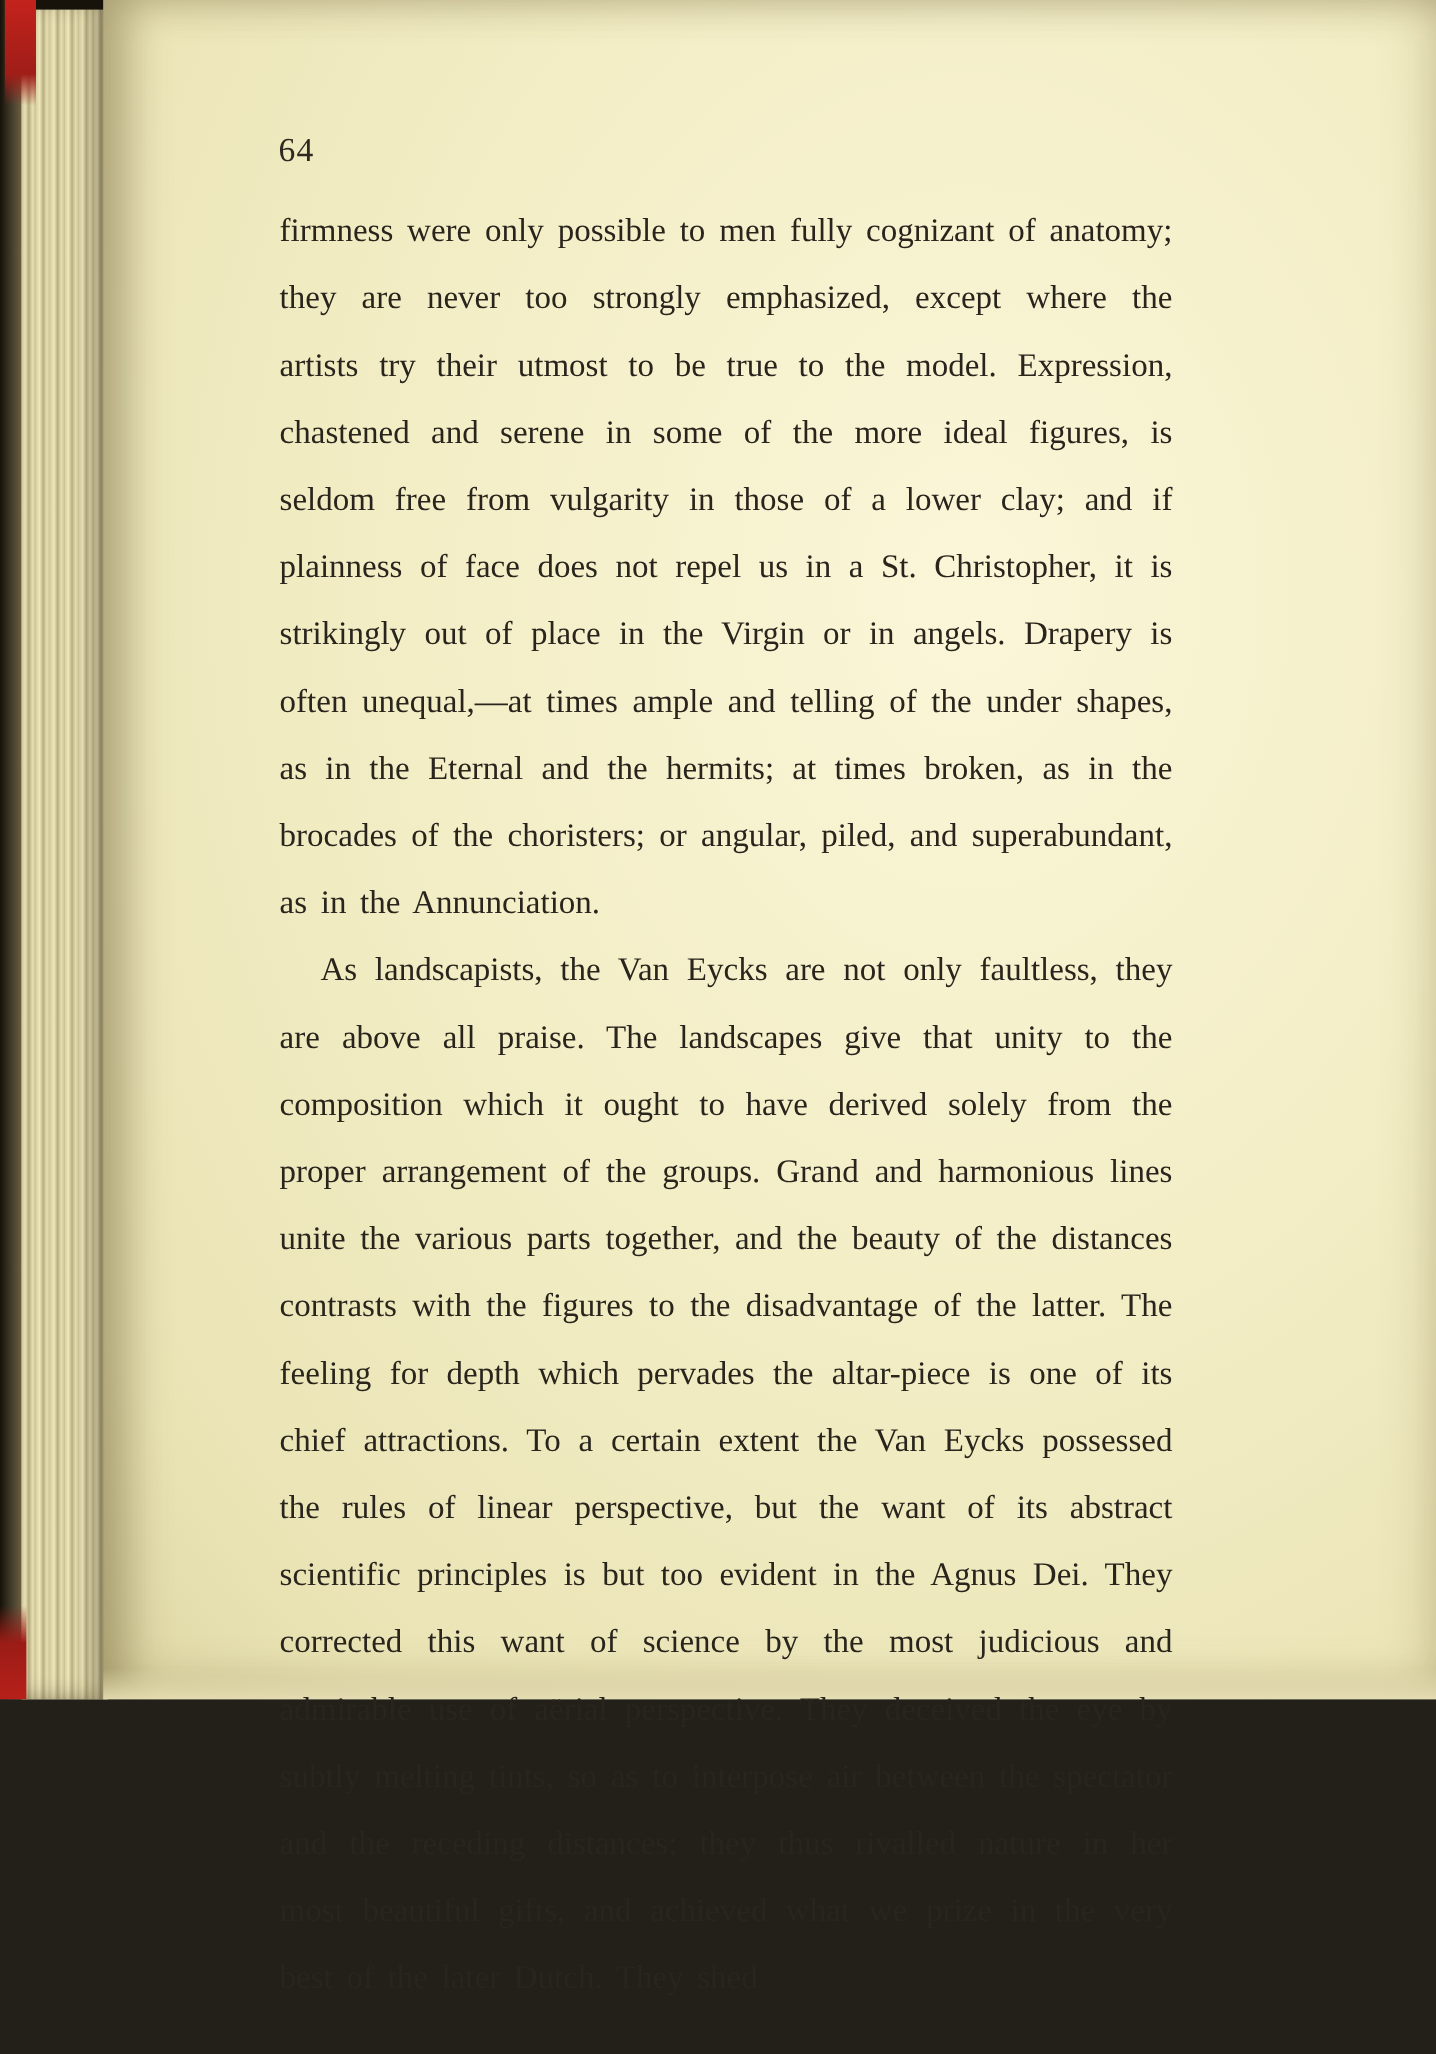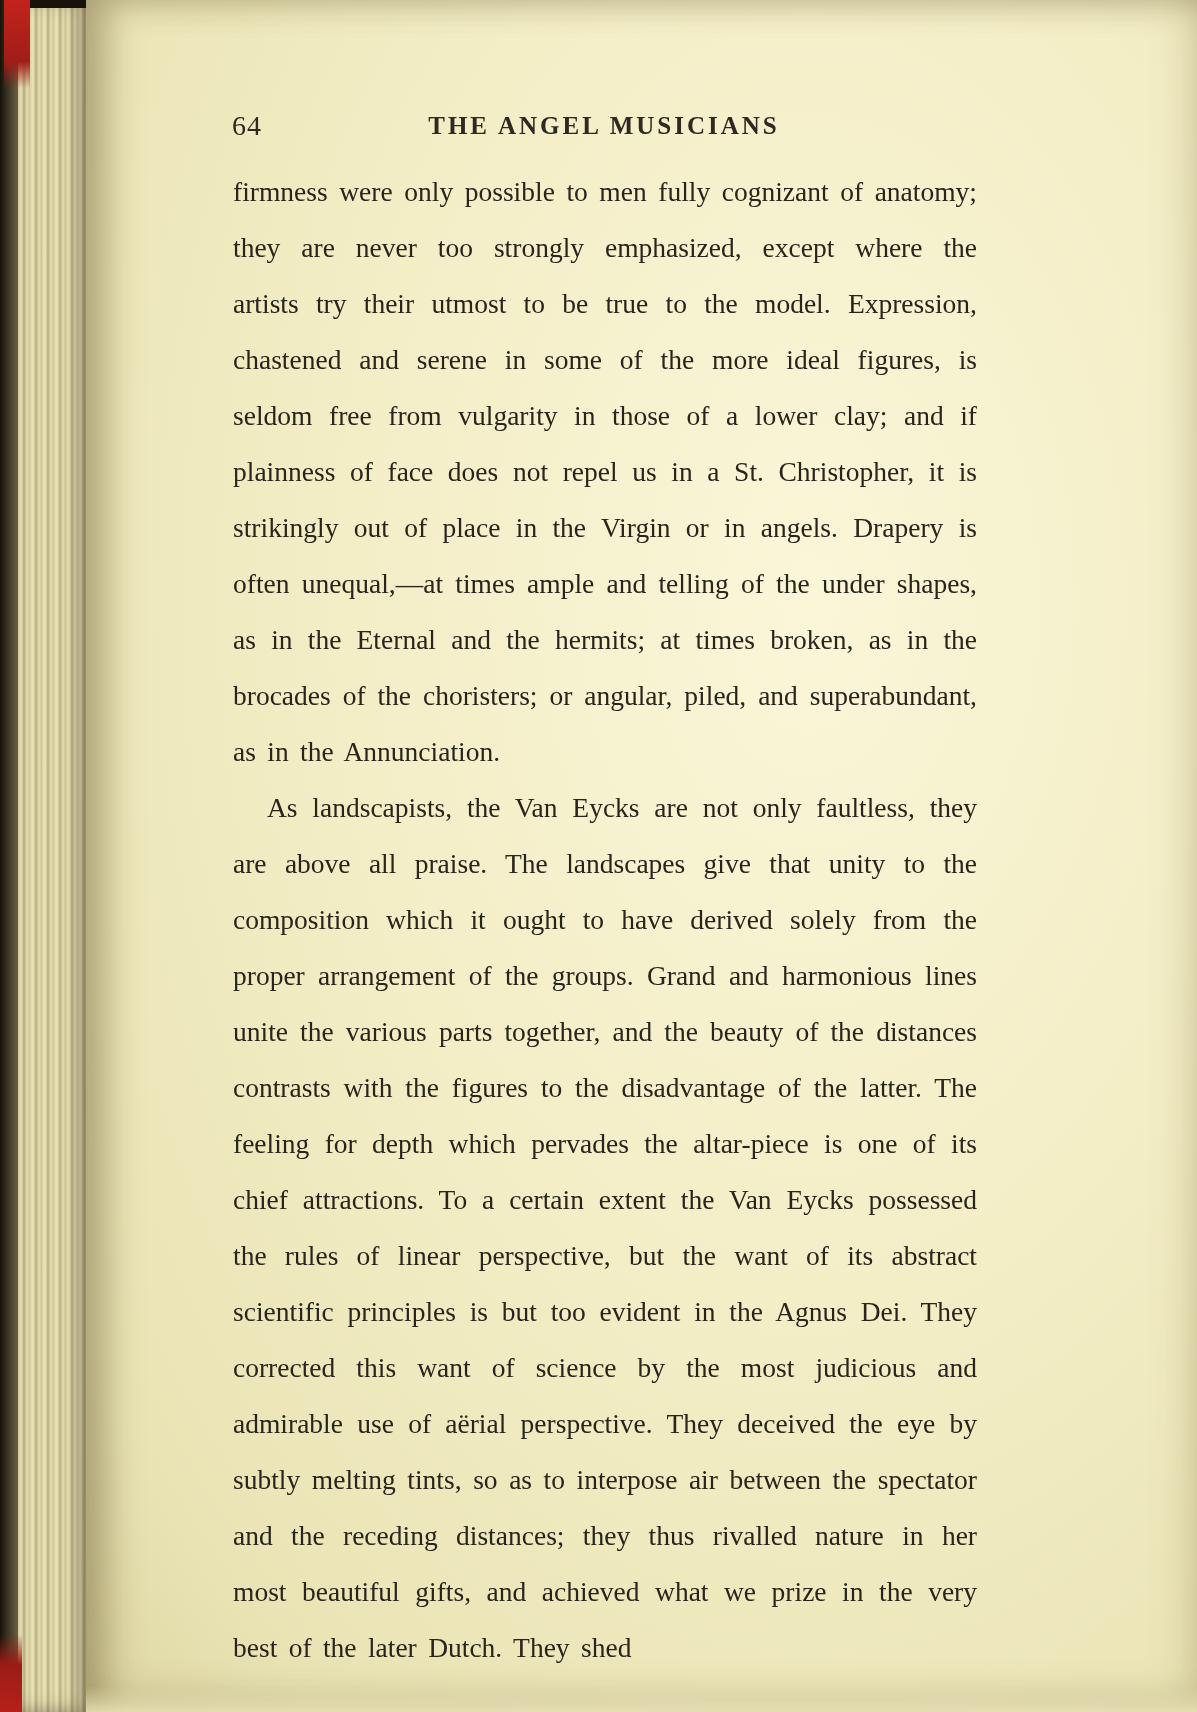--- a/index.html
+++ b/index.html
@@ -9,21 +9,21 @@
     font-family: "Liberation Serif", "DejaVu Serif", serif;
     position: relative;
     overflow: hidden;
   }
 
   
   .scan {
     position: absolute;
     inset: 0;
     width: 1197px;
-    height: 1712px;
+    height: 1416px;
     background: #737373;
   }
 
   
   .spine {
     position: absolute;
     left: 0; top: 0; bottom: 0;
     width: 18px;
     background: linear-gradient(90deg, #151209 0%, #4a4230 60%, #6b5f41 100%);
   }
@@ -129,21 +129,20 @@
   <div class="page-edges"></div>
   <div class="corner-red-top"></div>
   <div class="corner-red-bottom"></div>
   <div class="top-dark-sliver"></div>
 
   <div class="page"></div>
   <div class="bottom-edge"></div>
 
   <div class="header-row">
     <span class="page-number">64</span>
-    <span class="running-header">THE ANGEL MUSICIANS</span>
   </div>
 
   <div class="text-block">
     <p>firmness were only possible to men fully cognizant of anatomy; they are never too strongly emphasized, except where the artists try their utmost to be true to the model. Expression, chastened and serene in some of the more ideal figures, is seldom free from vulgarity in those of a lower clay; and if plainness of face does not repel us in a St. Christopher, it is strikingly out of place in the Virgin or in angels. Drapery is often unequal,—at times ample and telling of the under shapes, as in the Eternal and the hermits; at times broken, as in the brocades of the choristers; or angular, piled, and superabundant, as in the Annunciation.</p>
     <p>As landscapists, the Van Eycks are not only faultless, they are above all praise. The landscapes give that unity to the composition which it ought to have derived solely from the proper arrangement of the groups. Grand and harmonious lines unite the various parts together, and the beauty of the distances contrasts with the figures to the disadvantage of the latter. The feeling for depth which pervades the altar-piece is one of its chief attractions. To a certain extent the Van Eycks possessed the rules of linear perspective, but the want of its abstract scientific principles is but too evident in the Agnus Dei. They corrected this want of science by the most judicious and admirable use of aërial perspective. They deceived the eye by subtly melting tints, so as to interpose air between the spectator and the receding distances; they thus rivalled nature in her most beautiful gifts, and achieved what we prize in the very best of the later Dutch. They shed</p>
   </div>
 
 </div>
 
 </body></html>

